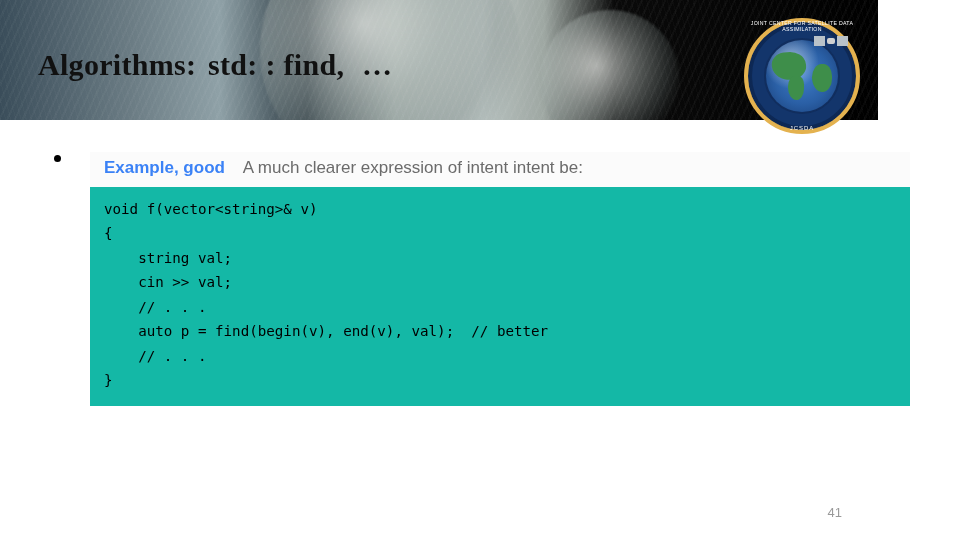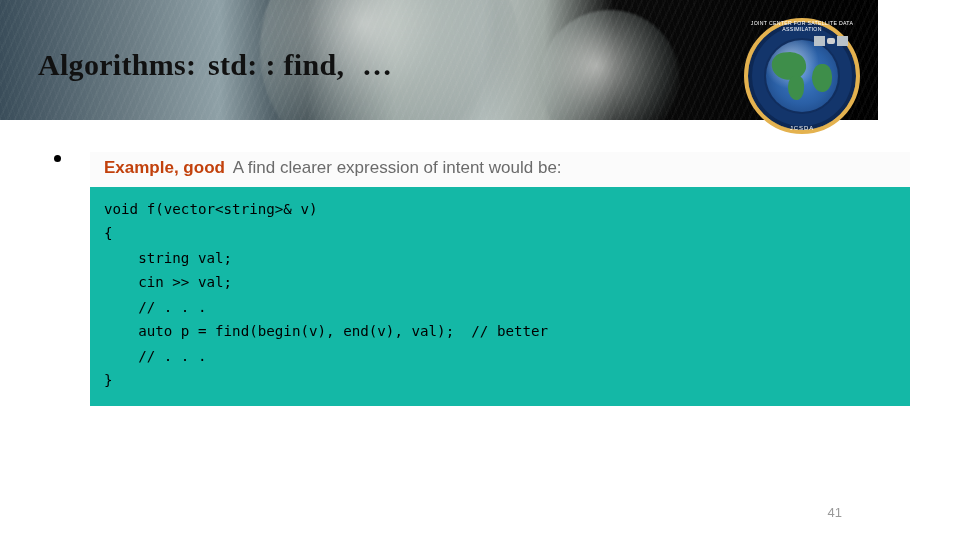--- a/index.html
+++ b/index.html
@@ -146,23 +146,23 @@
     background: #fbfbfb;
     font-family: -apple-system, BlinkMacSystemFont, "Segoe UI", Arial, sans-serif;
   }
   .example-header {
     padding: 6px 14px 8px 14px;
     color: #6b6b6b;
     font-size: 17px;
     border-bottom: 1px solid rgba(0,0,0,0);
   }
   .example-header .label {
-    color: #c2410c;
+    color: #3b82f6;
     font-weight: 700;
-    margin-right: 4px;
+    margin-right: 14px;
   }
   .code-area {
     background: #14b8a6;
     padding: 10px 14px 14px 14px;
   }
   pre.code {
     margin: 0;
     font-family: ui-monospace, SFMono-Regular, Menlo, Consolas, monospace;
     font-size: 14.2px;
     line-height: 1.72;
@@ -211,21 +211,21 @@
       <div class="body"></div>
     </div>
     <div class="arc-bottom">JCSDA</div>
   </div>
 
   <div class="bullet-dot"></div>
 
   <div class="example-box">
     <div class="example-header">
       <span class="label">Example, good</span>
-      <span>A find clearer expression of intent would be:</span>
+      <span>A much clearer expression of intent intent be:</span>
     </div>
     <div class="code-area">
       <pre class="code">void f(vector&lt;string&gt;&amp; v)
 {
     string val;
     cin &gt;&gt; val;
     // . . .
     auto p = find(begin(v), end(v), val);  // better
     // . . .
 }</pre>

